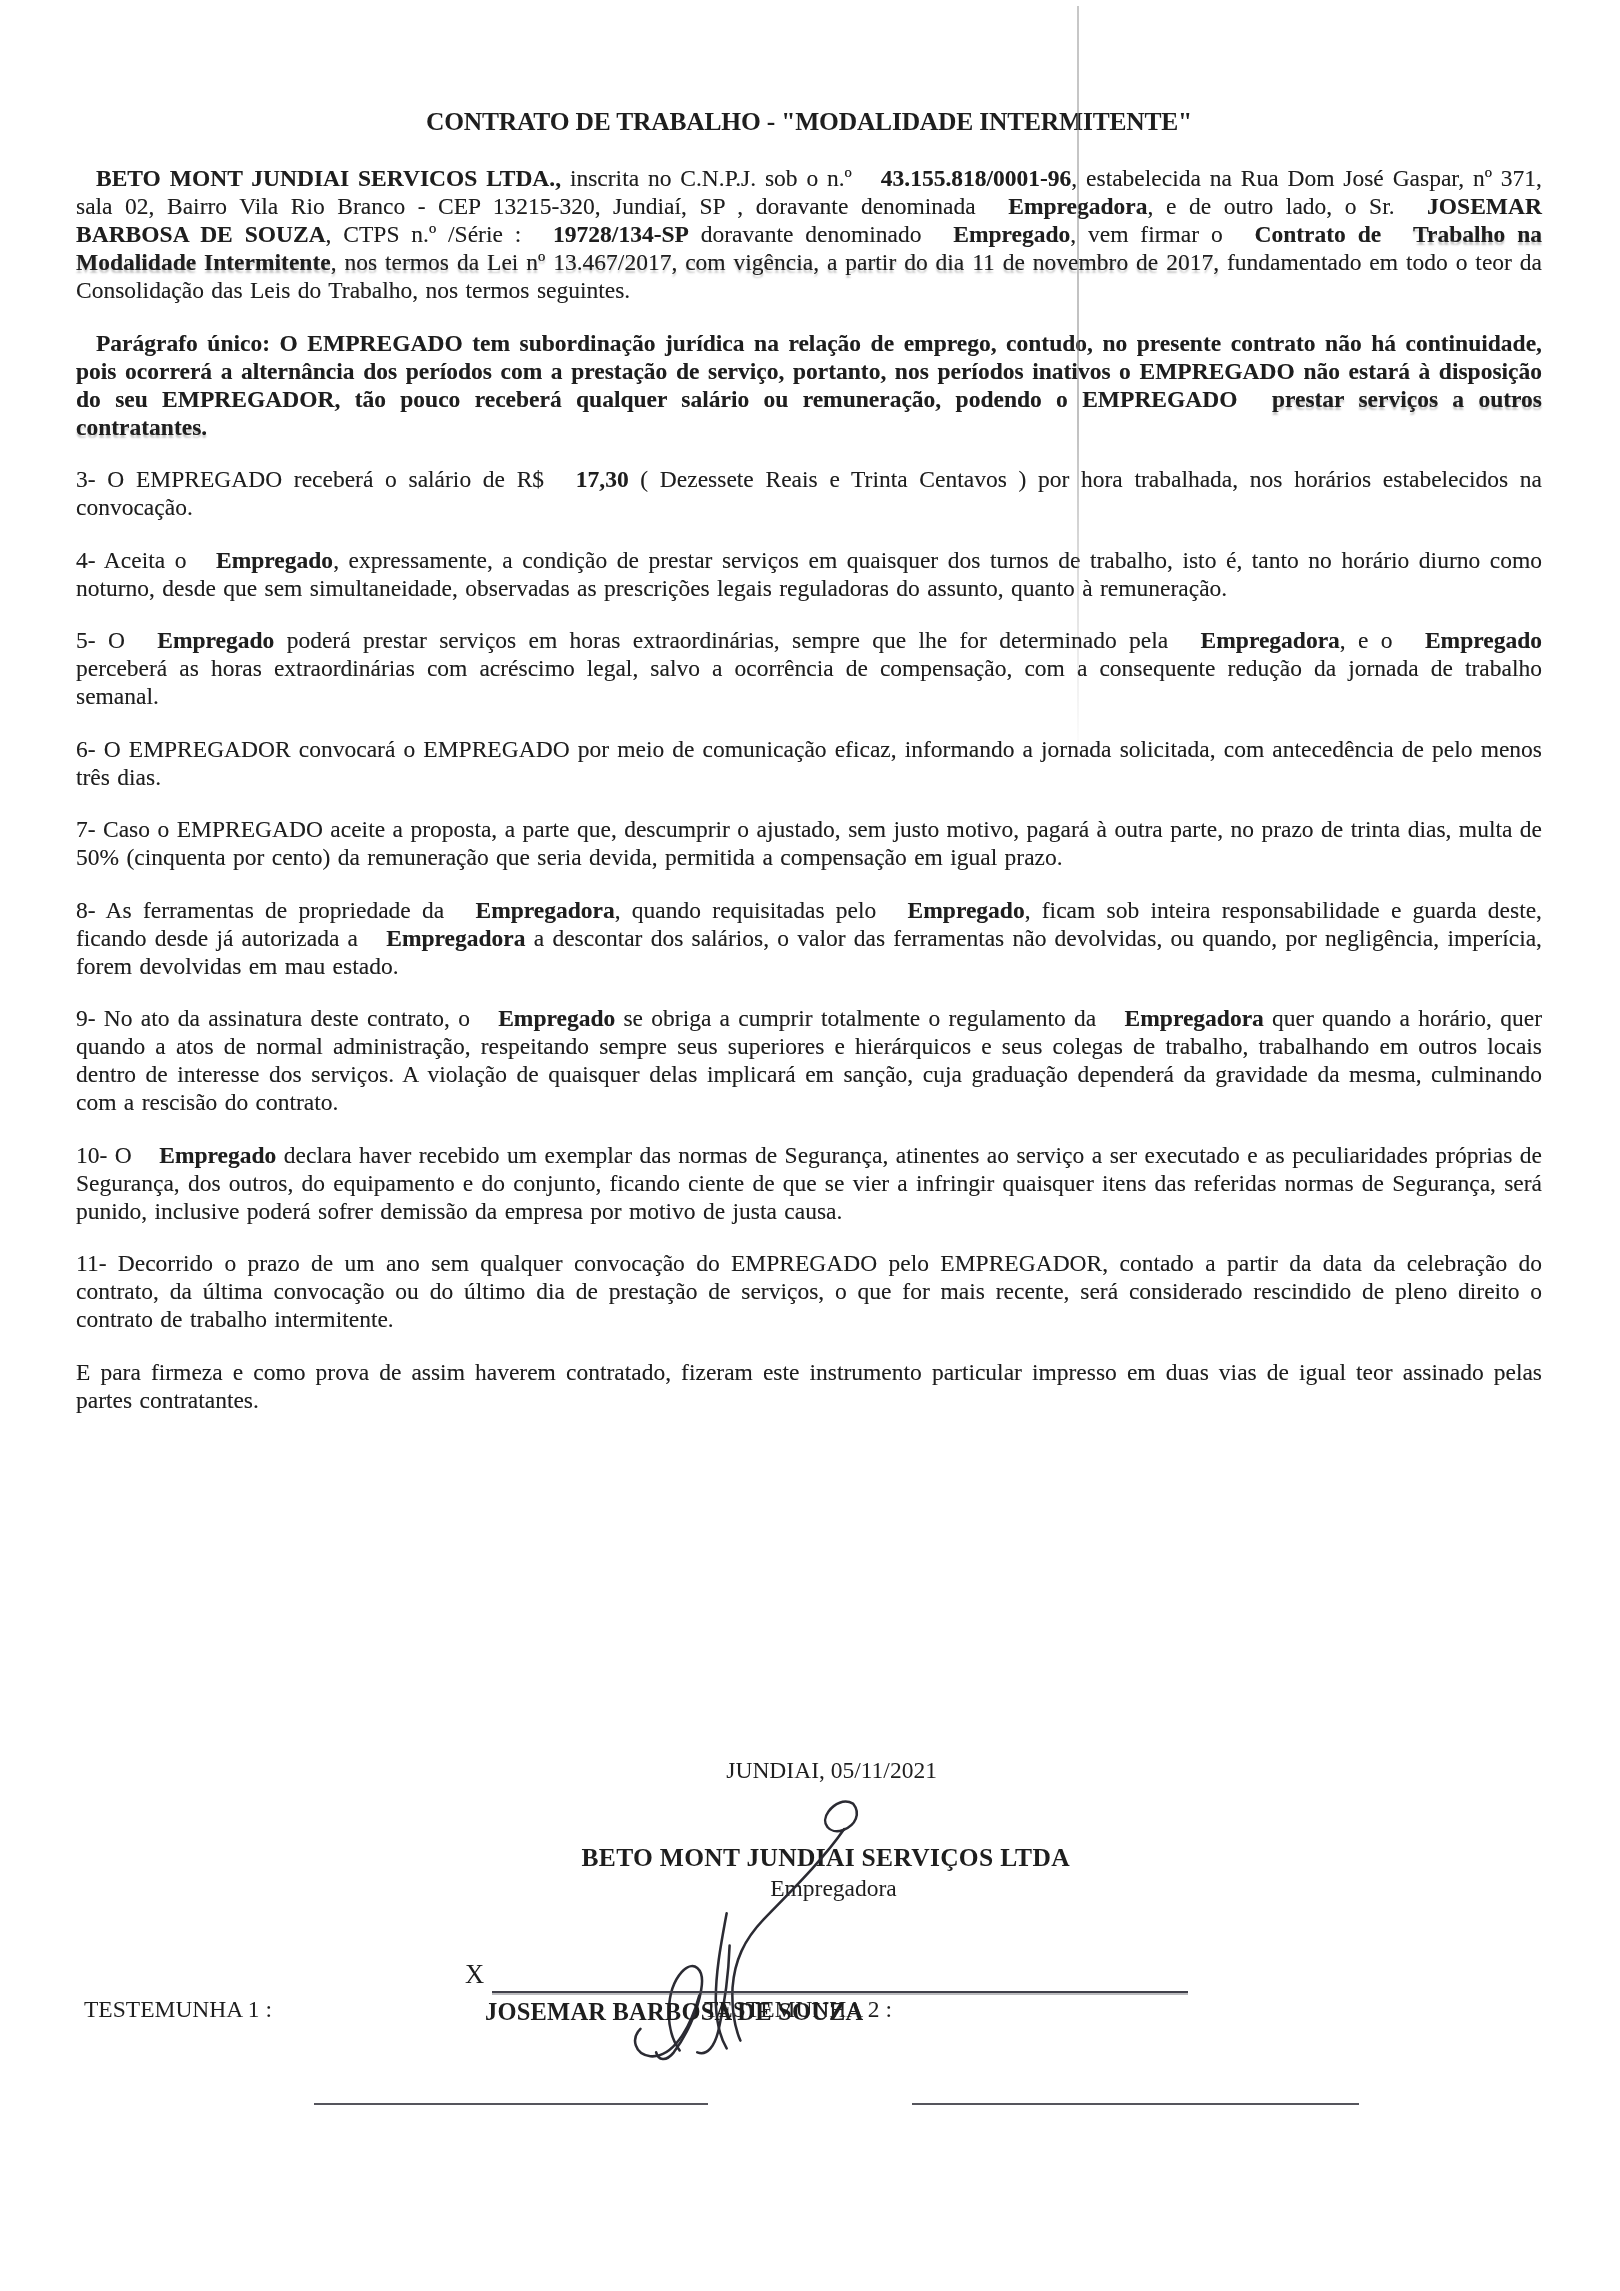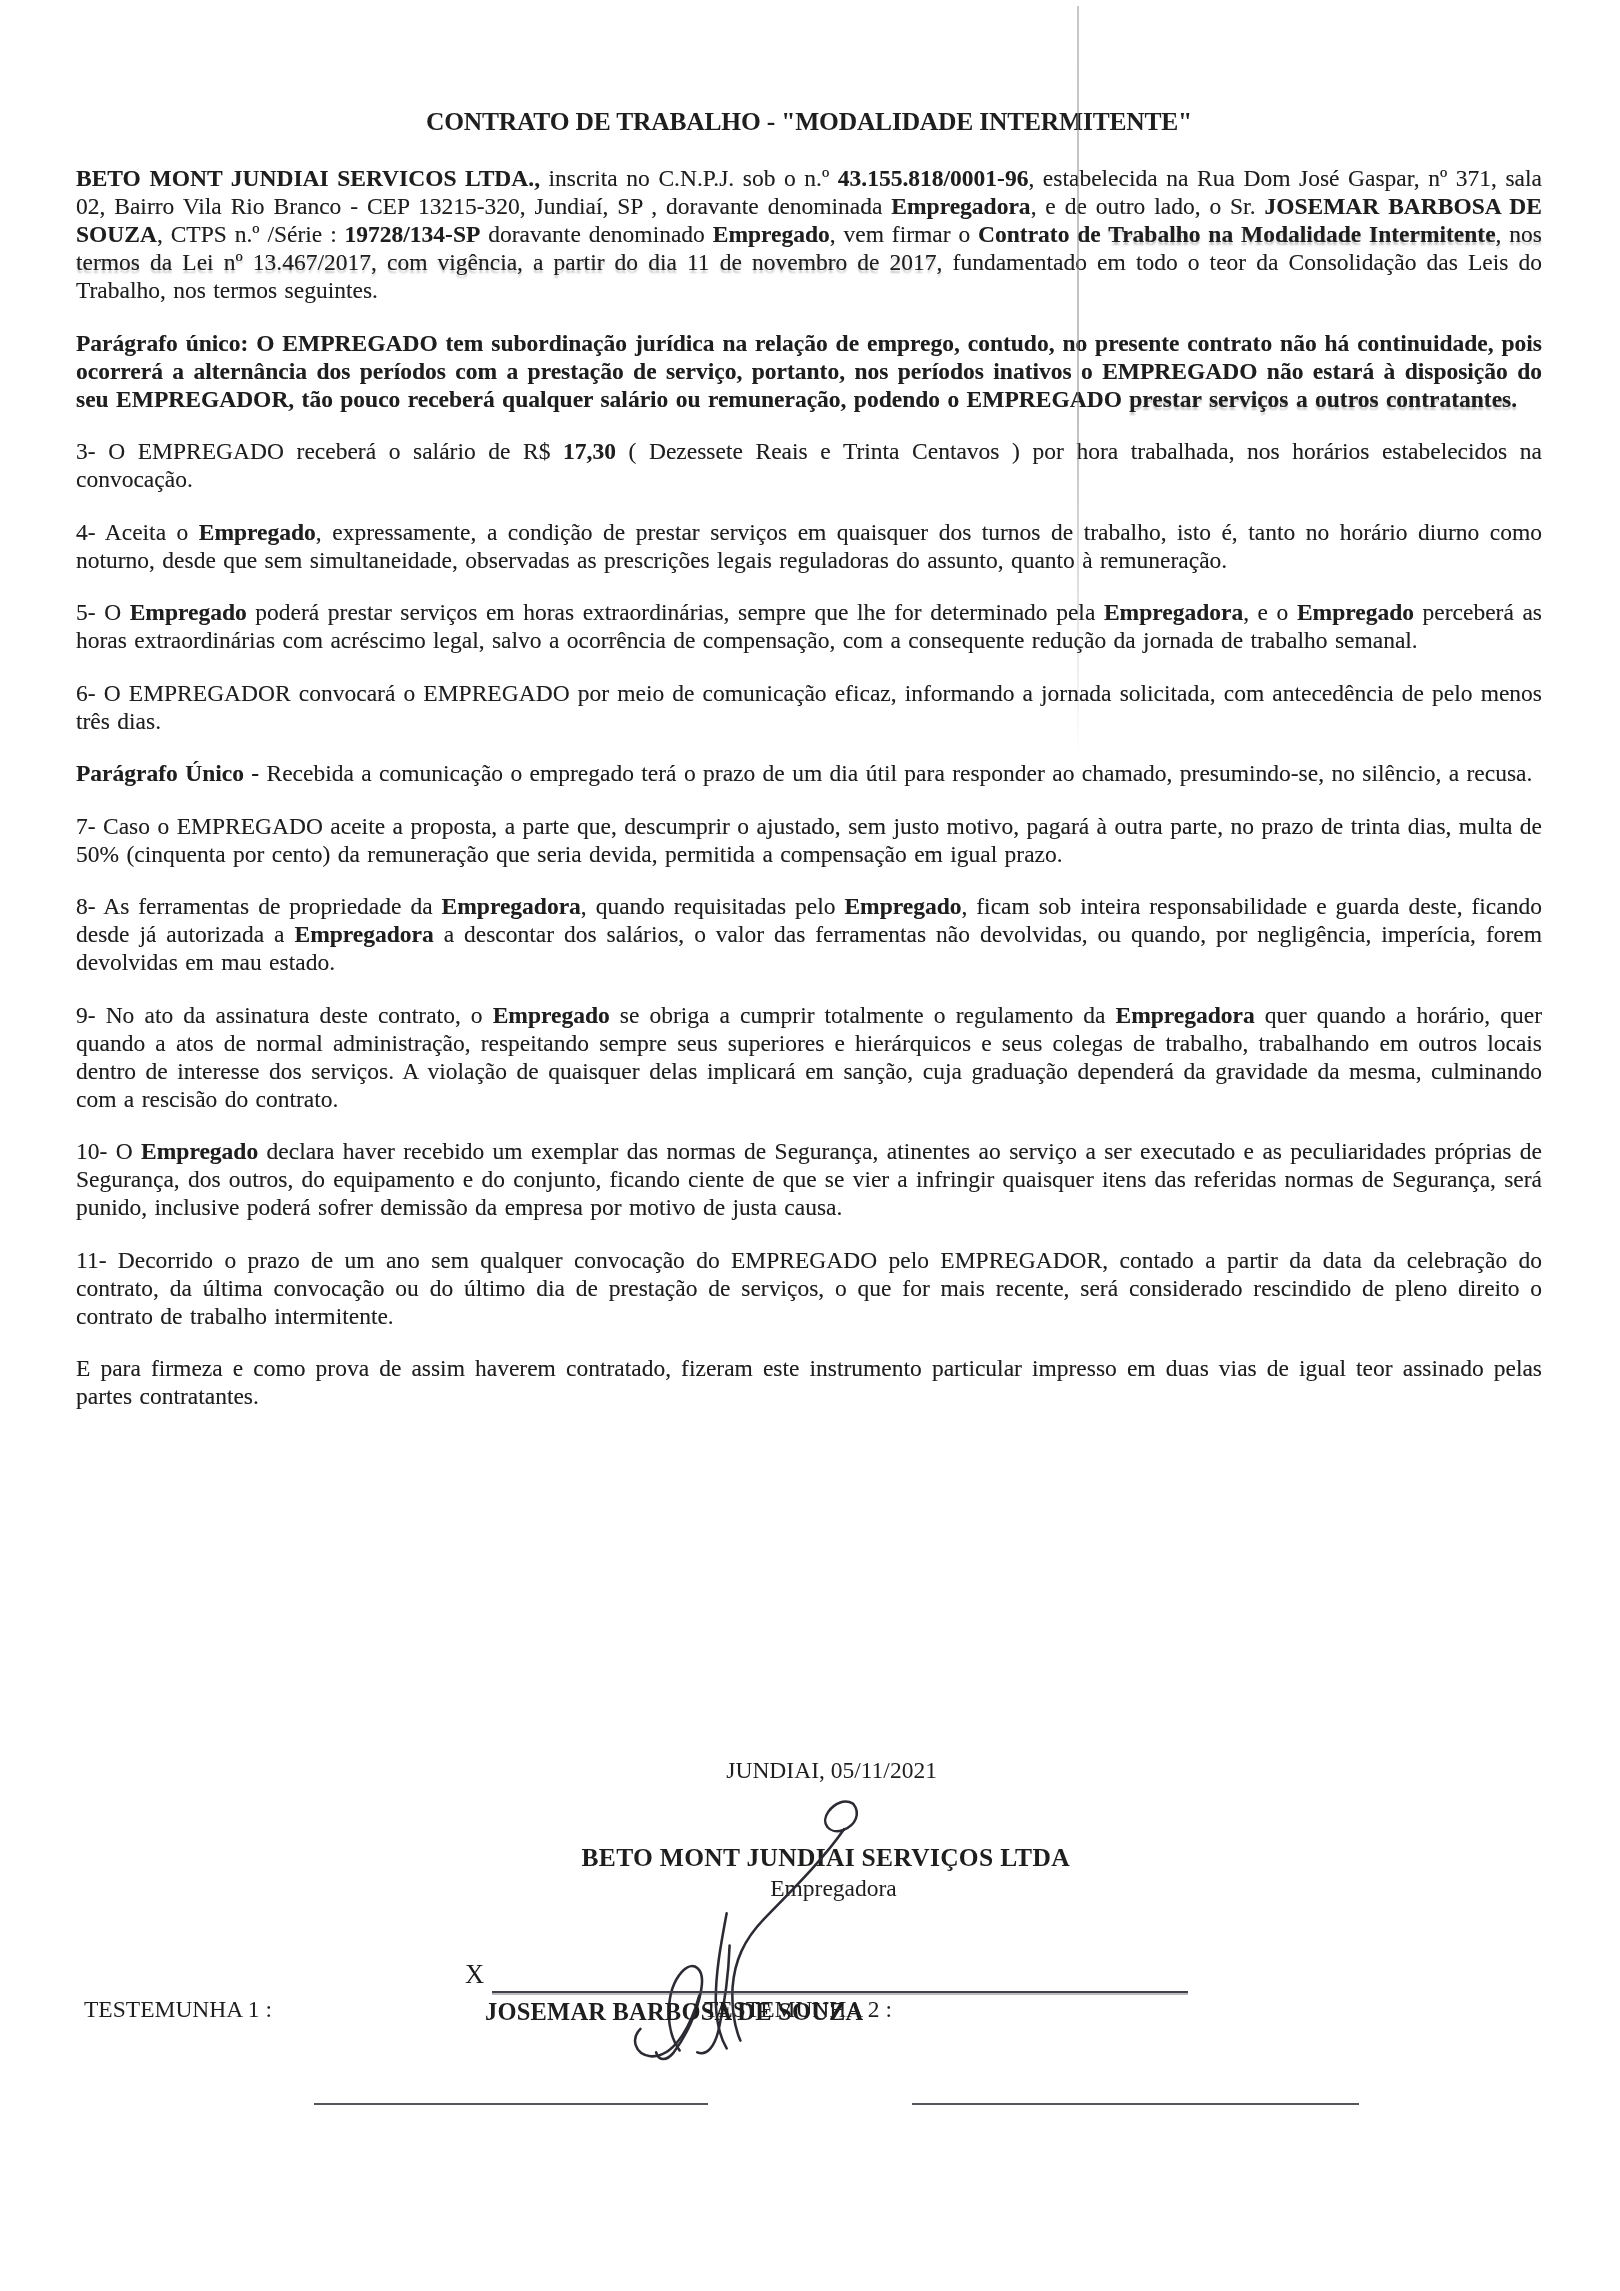--- a/index.html
+++ b/index.html
@@ -19,21 +19,21 @@
     letter-spacing:-0.2px;
   }
   .para{
     margin:0 0 24.5px 0;
     font-size:23.5px;line-height:28px;
     text-align:justify;
     word-spacing:1.5px;
     text-shadow:0 0 0.4px rgba(20,20,20,.35);
   }
   .para.tight{margin-bottom:0;}
-  .para .b{font-weight:700;}
+  .para .b{font-weight:700;margin-left:20px;}
   .para .ghost{text-shadow:0 2.9px 2px rgba(50,50,50,.28),0 0 0.4px rgba(20,20,20,.35);}
   .crease{
     position:absolute;left:1077px;top:5.9px;width:2px;height:753px;
     background:linear-gradient(to bottom,#9a9a9a 0%,#8d8d8d 55%,rgba(150,150,150,0) 100%);
     opacity:.55;
   }
   .abs{position:absolute;}
   .centerline{left:0;right:0;text-align:center;font-size:23.5px;line-height:29px;}
   .date-line{top:1756px;transform:translateX(21.6px);}
   .company-name{top:1843px;font-weight:700;font-size:25.5px;transform:translateX(15.7px);letter-spacing:0.3px;}
@@ -59,21 +59,20 @@
 
   <div class="content">
     <h1 class="title">CONTRATO DE TRABALHO - "MODALIDADE INTERMITENTE"</h1>
     <div id="paragraphs">
         <p class="para"><span class="b">BETO MONT JUNDIAI SERVICOS LTDA.,</span><span> inscrita no C.N.P.J. sob o n.º </span><span class="b">43.155.818/0001-96</span><span>, estabelecida na Rua Dom José Gaspar, nº 371, sala 02, Bairro Vila Rio Branco - CEP 13215-320, Jundiaí, SP , doravante denominada </span><span class="b">Empregadora</span><span>, e de outro lado, o Sr. </span><span class="b">JOSEMAR BARBOSA DE SOUZA</span><span>, CTPS n.º /Série : </span><span class="b">19728/134-SP</span><span> doravante denominado </span><span class="b">Empregado</span><span>, vem firmar o </span><span class="b">Contrato de </span><span class="b ghost">Trabalho na Modalidade Intermitente</span><span class="ghost">, nos termos da Lei nº 13.467/2017, com vigência, a partir do dia 11 de novembro de 2017, </span><span>fundamentado em todo o teor da Consolidação das Leis do Trabalho, nos termos seguintes.</span></p>
         <p class="para"><span class="b">Parágrafo único: O EMPREGADO tem subordinação jurídica na relação de emprego, contudo, no presente contrato não há continuidade, pois ocorrerá a alternância dos períodos com a prestação de serviço, portanto, nos períodos inativos o EMPREGADO não estará à disposição do seu EMPREGADOR, tão pouco receberá qualquer salário ou remuneração, podendo o EMPREGADO </span><span class="b ghost">prestar serviços a outros contratantes.</span></p>
         <p class="para"><span>3- O EMPREGADO receberá o salário de R$ </span><span class="b">17,30</span><span> ( Dezessete Reais e Trinta Centavos ) por hora trabalhada, nos horários estabelecidos na convocação.</span></p>
         <p class="para"><span>4- Aceita o </span><span class="b">Empregado</span><span>, expressamente, a condição de prestar serviços em quaisquer dos turnos de trabalho, isto é, tanto no horário diurno como noturno, desde que sem simultaneidade, observadas as prescrições legais reguladoras do assunto, quanto à remuneração.</span></p>
         <p class="para"><span>5- O </span><span class="b">Empregado</span><span> poderá prestar serviços em horas extraordinárias, sempre que lhe for determinado pela </span><span class="b">Empregadora</span><span>, e o </span><span class="b">Empregado</span><span> perceberá as horas extraordinárias com acréscimo legal, salvo a ocorrência de compensação, com a consequente redução da jornada de trabalho semanal.</span></p>
         <p class="para"><span>6- O EMPREGADOR convocará o EMPREGADO por meio de comunicação eficaz, informando a jornada solicitada, com antecedência de pelo menos três dias.</span></p>
-        <p class="para"><span class="b">Parágrafo Único - </span><span>Recebida a comunicação o empregado terá o prazo de um dia útil para responder ao chamado, presumindo-se, no silêncio, a recusa.</span></p>
         <p class="para"><span>7- Caso o EMPREGADO aceite a proposta, a parte que, descumprir o ajustado, sem justo motivo, pagará à outra parte, no prazo de trinta dias, multa de 50% (cinquenta por cento) da remuneração que seria devida, permitida a compensação em igual prazo.</span></p>
         <p class="para"><span>8- As ferramentas de propriedade da </span><span class="b">Empregadora</span><span>, quando requisitadas pelo </span><span class="b">Empregado</span><span>, ficam sob inteira responsabilidade e guarda deste, ficando desde já autorizada a </span><span class="b">Empregadora</span><span> a descontar dos salários, o valor das ferramentas não devolvidas, ou quando, por negligência, imperícia, forem devolvidas em mau estado.</span></p>
         <p class="para"><span>9- No ato da assinatura deste contrato, o </span><span class="b">Empregado</span><span> se obriga a cumprir totalmente o regulamento da </span><span class="b">Empregadora</span><span> quer quando a horário, quer quando a atos de normal administração, respeitando sempre seus superiores e hierárquicos e seus colegas de trabalho, trabalhando em outros locais dentro de interesse dos serviços. A violação de quaisquer delas implicará em sanção, cuja graduação dependerá da gravidade da mesma, culminando com a rescisão do contrato.</span></p>
         <p class="para"><span>10- O </span><span class="b">Empregado</span><span> declara haver recebido um exemplar das normas de Segurança, atinentes ao serviço a ser executado e as peculiaridades próprias de Segurança, dos outros, do equipamento e do conjunto, ficando ciente de que se vier a infringir quaisquer itens das referidas normas de Segurança, será punido, inclusive poderá sofrer demissão da empresa por motivo de justa causa.</span></p>
         <p class="para"><span>11- Decorrido o prazo de um ano sem qualquer convocação do EMPREGADO pelo EMPREGADOR, contado a partir da data da celebração do contrato, da última convocação ou do último dia de prestação de serviços, o que for mais recente, será considerado rescindido de pleno direito o contrato de trabalho intermitente.</span></p>
         <p class="para"><span>E para firmeza e como prova de assim haverem contratado, fizeram este instrumento particular impresso em duas vias de igual teor assinado pelas partes contratantes.</span></p>
       </div>
   </div>
 
   <div class="abs centerline date-line">JUNDIAI, 05/11/2021</div>

